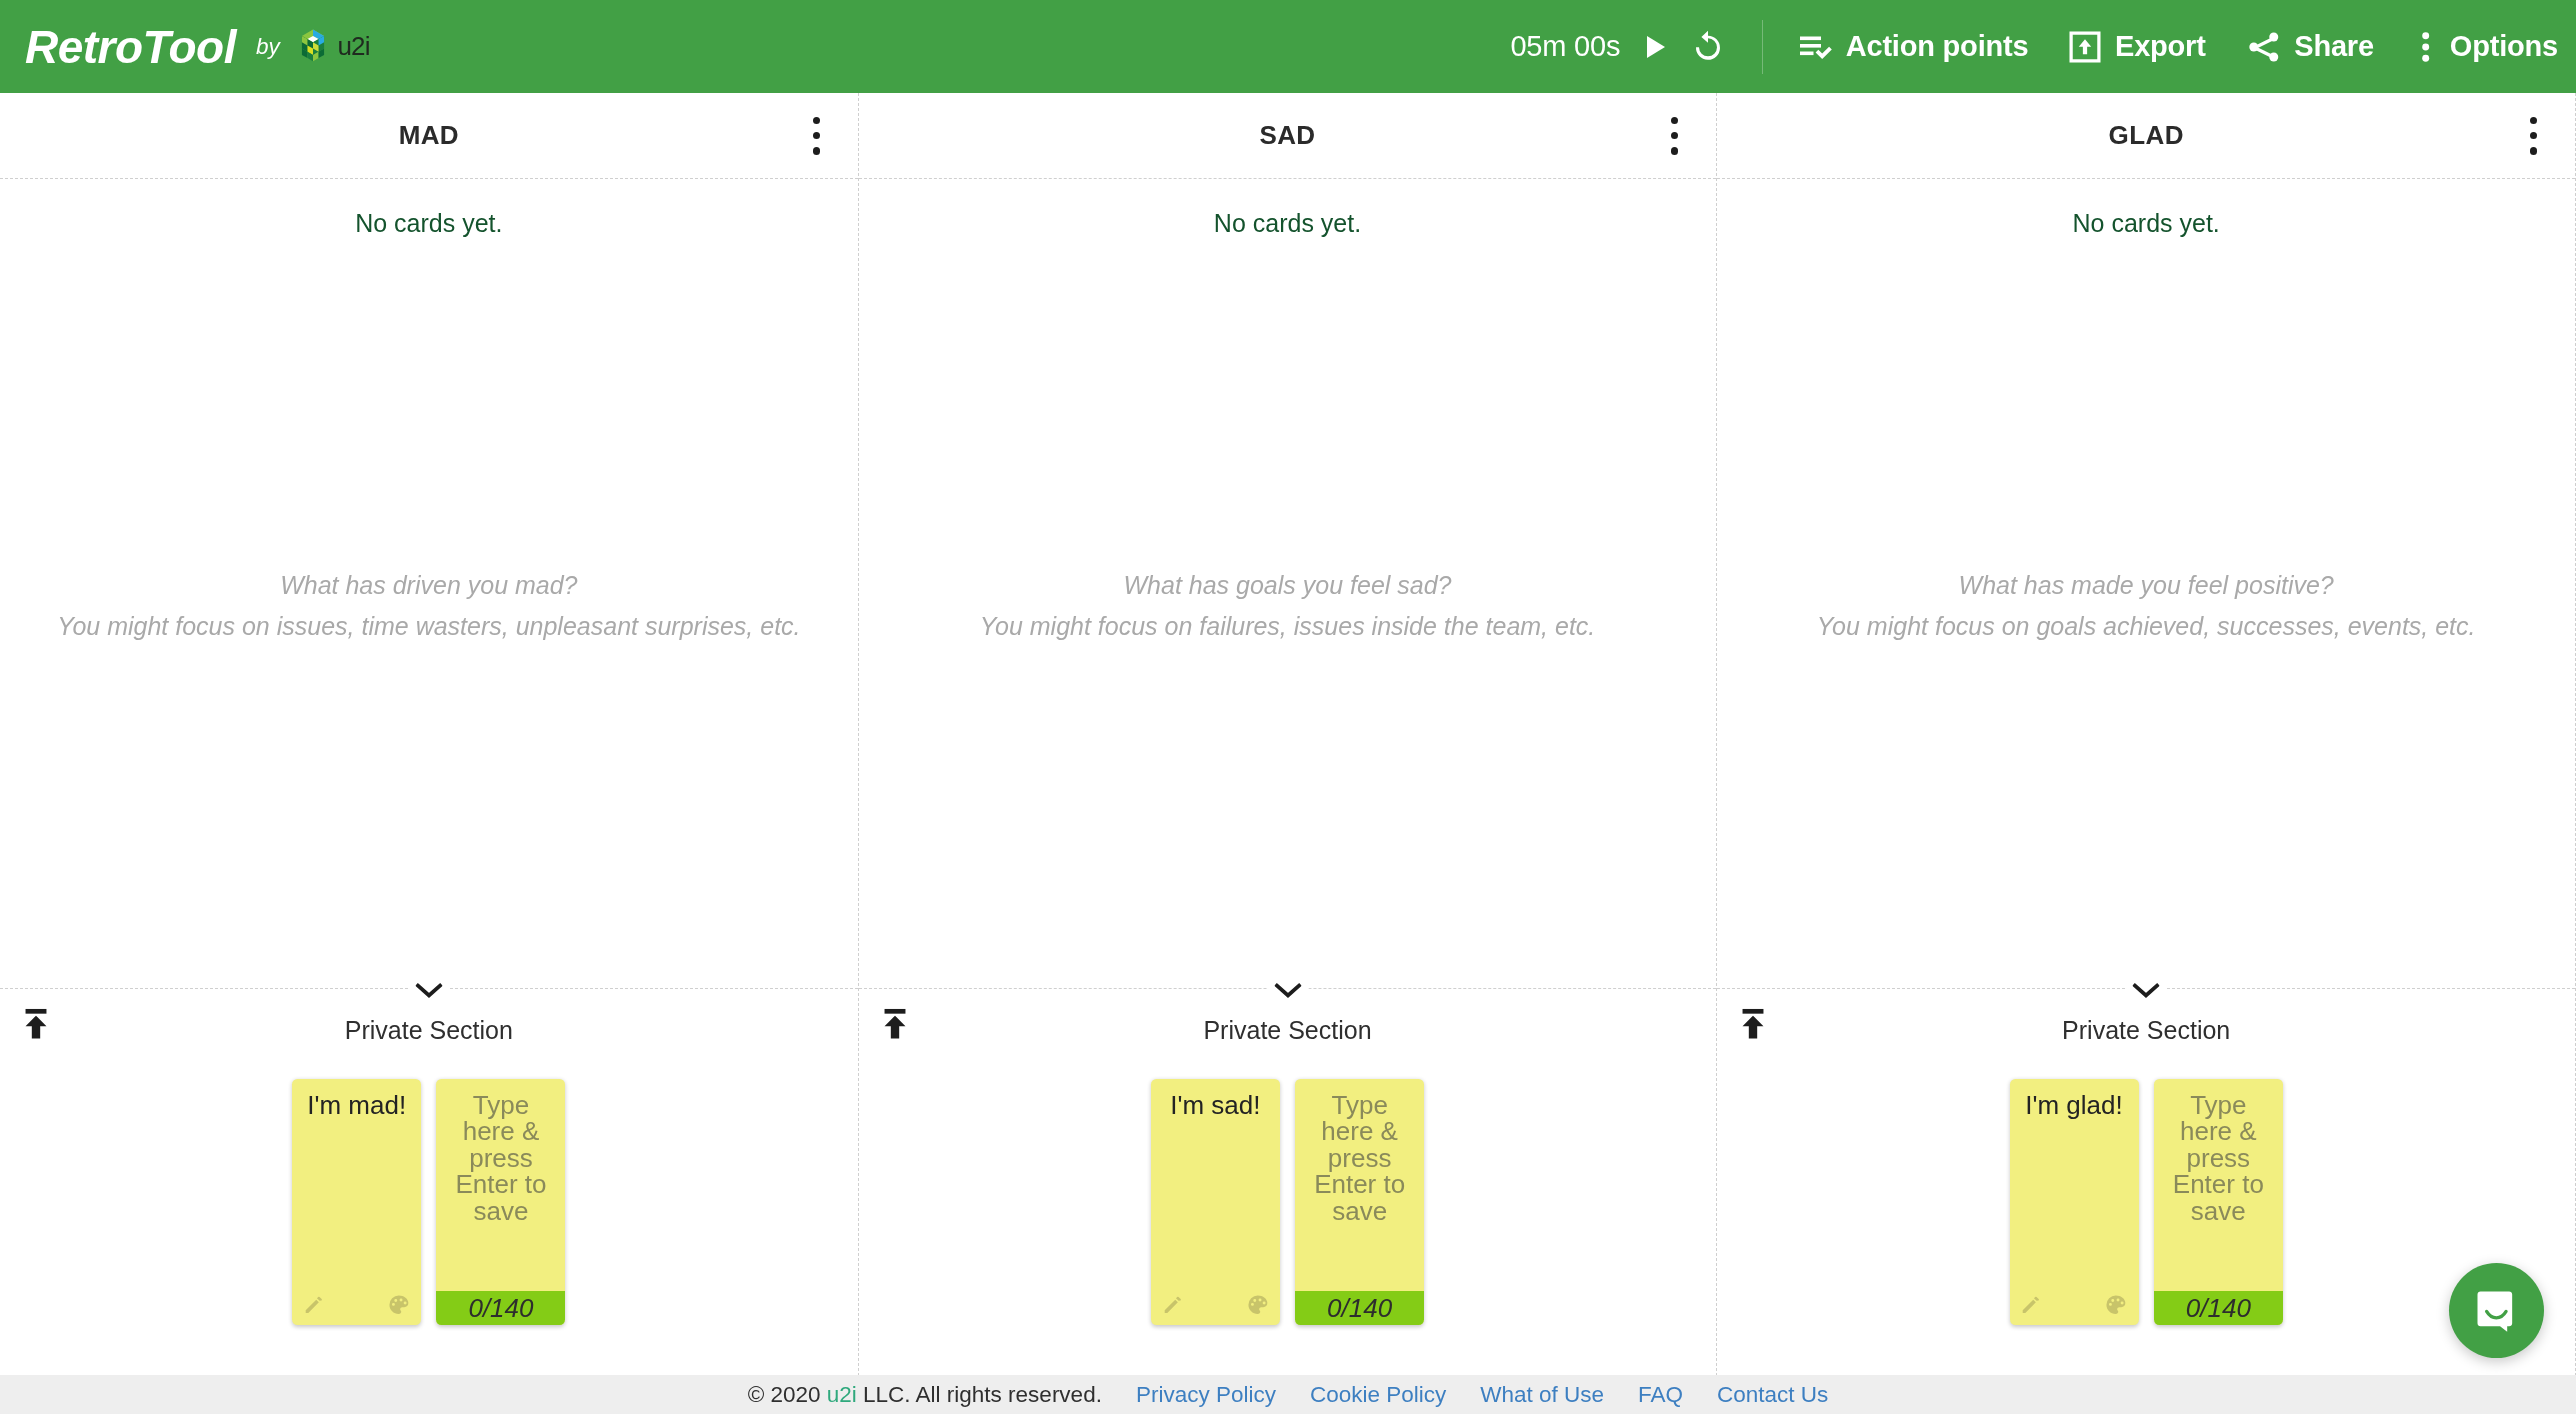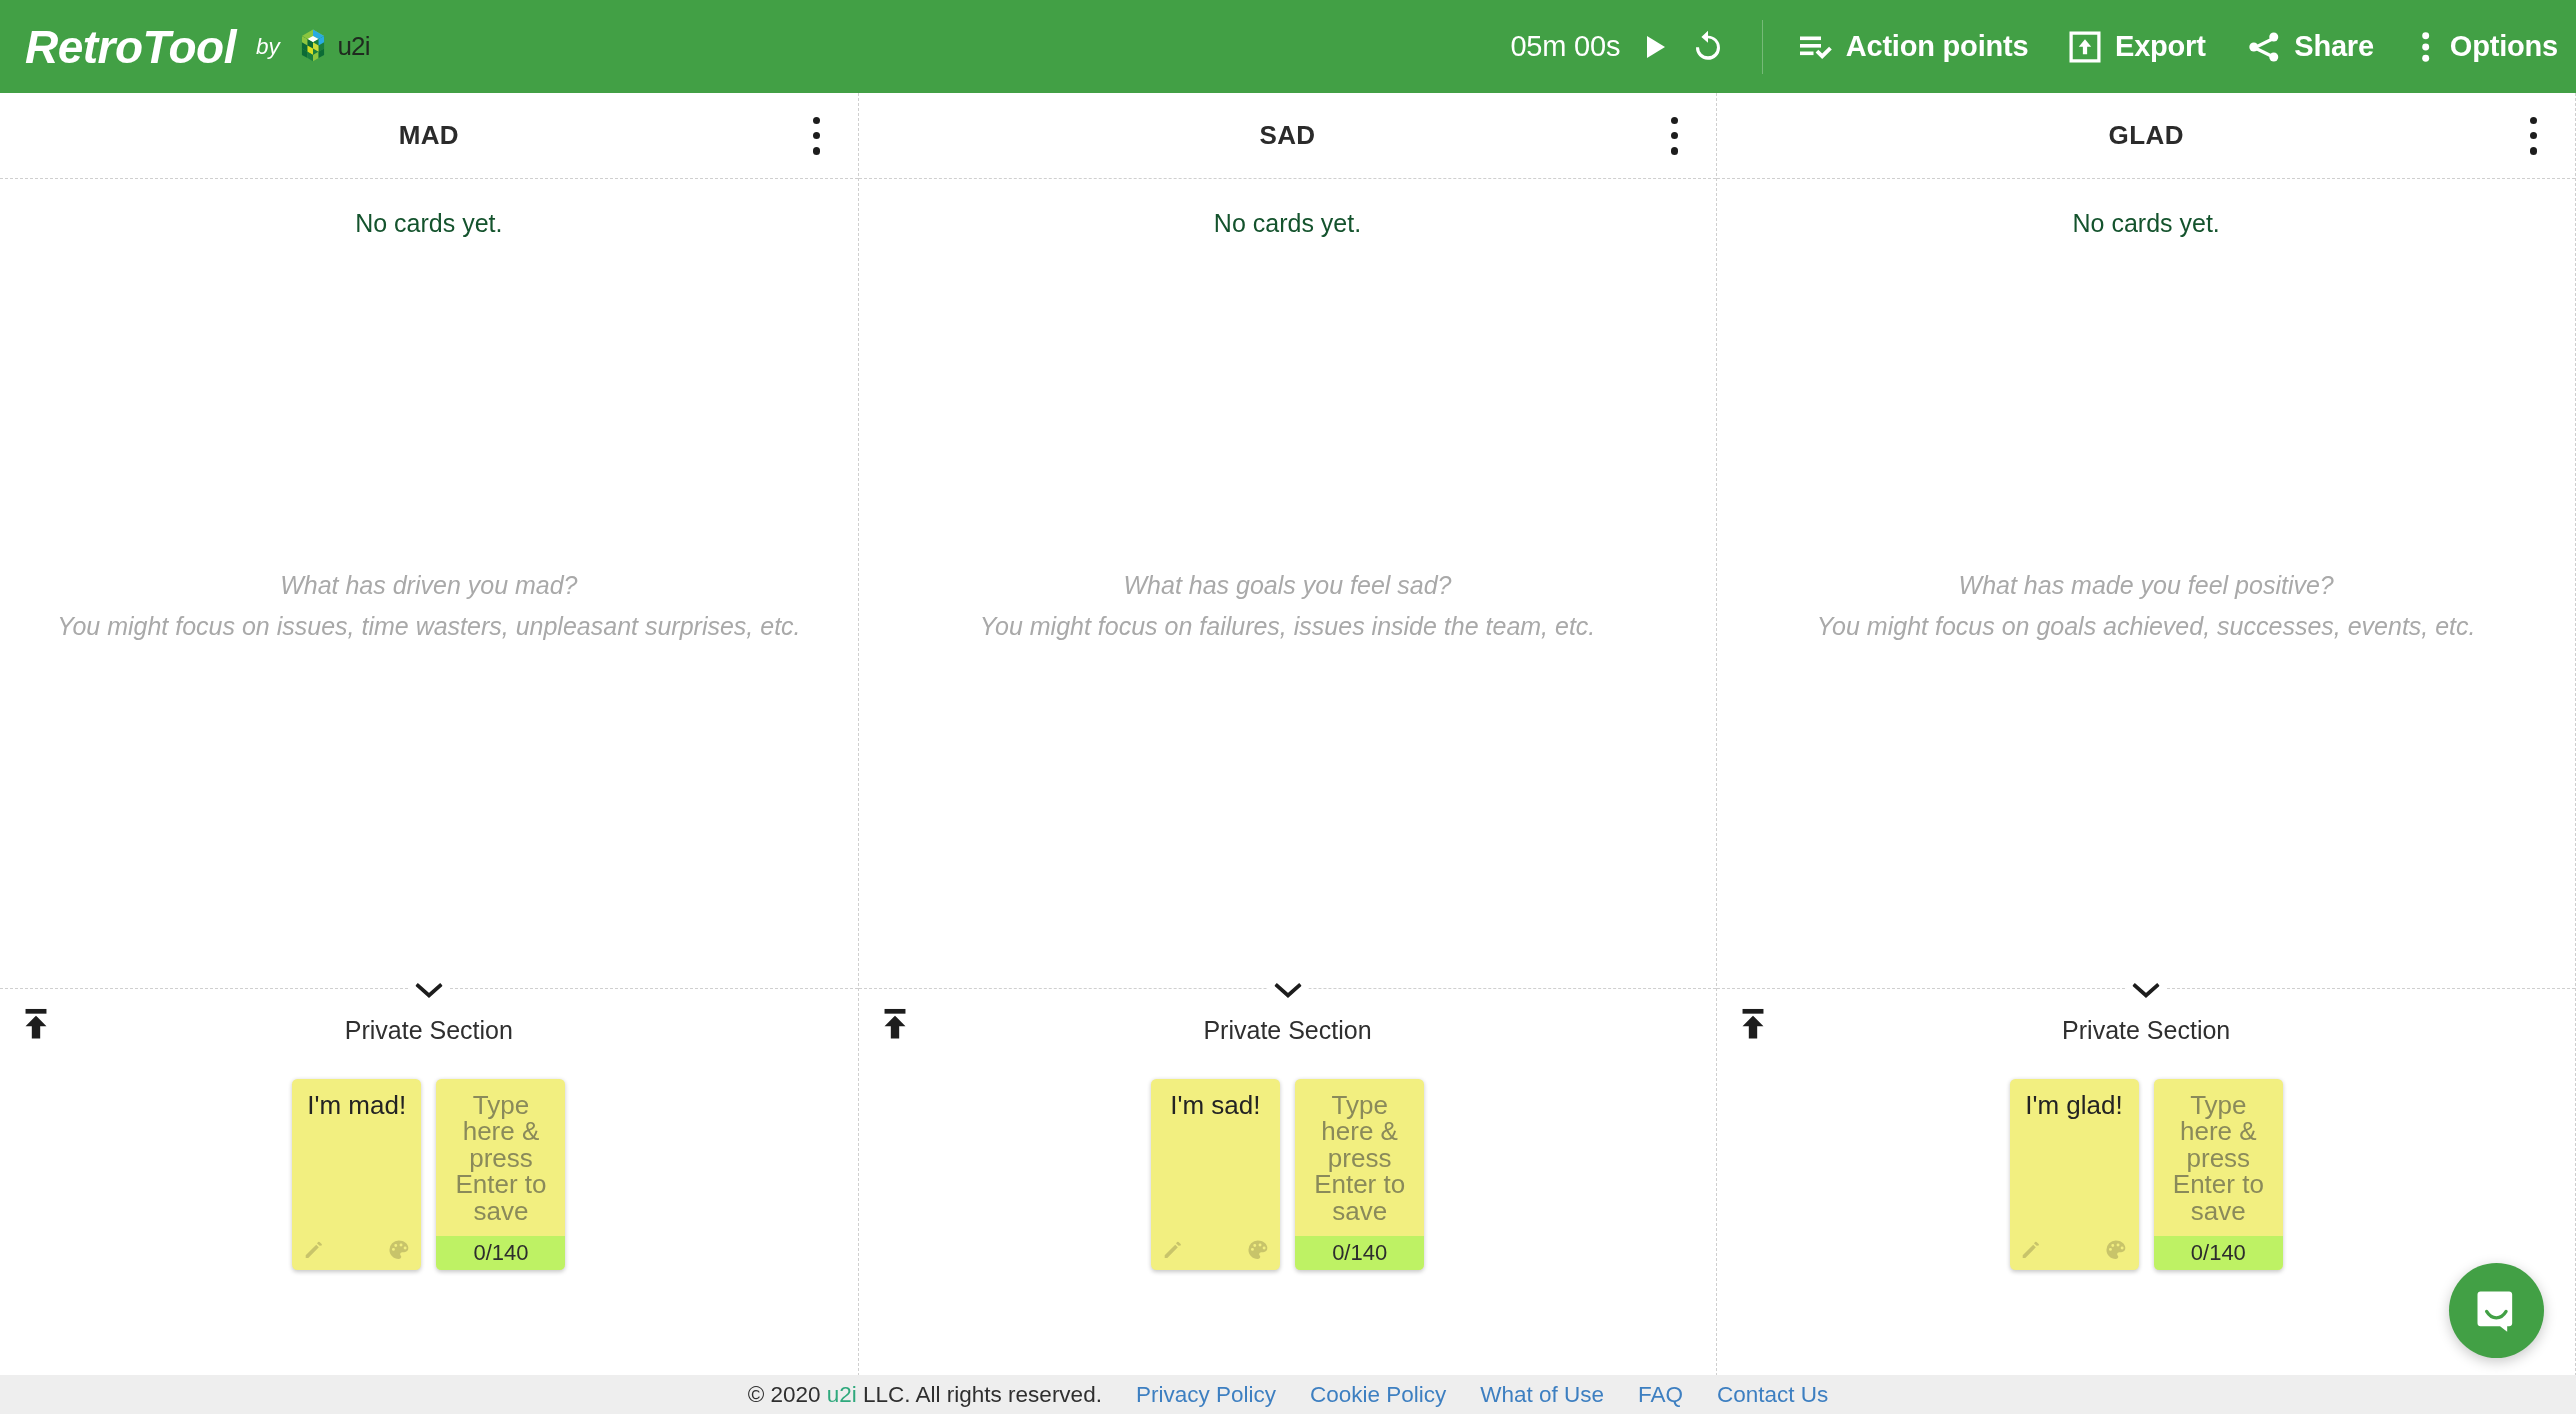--- a/index.html
+++ b/index.html
@@ -163,21 +163,21 @@
   .cards-row {
     position: absolute;
     top: 986px;
     left: 0; right: 0;
     display: flex;
     justify-content: center;
     gap: 15.3px;
   }
   .card {
     width: 129px;
-    height: 191px;
+    height: 246px;
     background: #f2ef80;
     border-radius: 5.4px;
     box-shadow: 0 1.8px 4.5px rgba(0,0,0,0.22);
     position: relative;
     overflow: hidden;
   }
   .card-text {
     padding: 12.6px 9px 0 9px;
     text-align: center;
     font-size: 26px;
@@ -191,24 +191,25 @@
     display: flex; align-items: center;
     justify-content: space-between;
     padding: 0 10.8px;
   }
   .card-foot svg { display:block; cursor: pointer; }
 
   .card.input-card .card-text { color: #8a8a5a; }
   .card-counter {
     position: absolute; bottom: 0; left: 0; right: 0;
     height: 34px;
-    background: #bef264;
-    display: flex; align-items: center; justify-content: center;
-    font-size: 22px;
+    background: #84cc16;
+    display: flex; align-items: center; justify-content: center;
+    font-size: 26px;
     color: #2d2d2d;
+    font-style: italic;
   }
 
   
   .footer {
     position: absolute; left: 0; top: 1375px;
     width: 2576px; height: 40px;
     background: #eeeeee;
     display: flex; align-items: center; justify-content: center;
     font-size: 22.5px;
     color: #2f2f2f;

